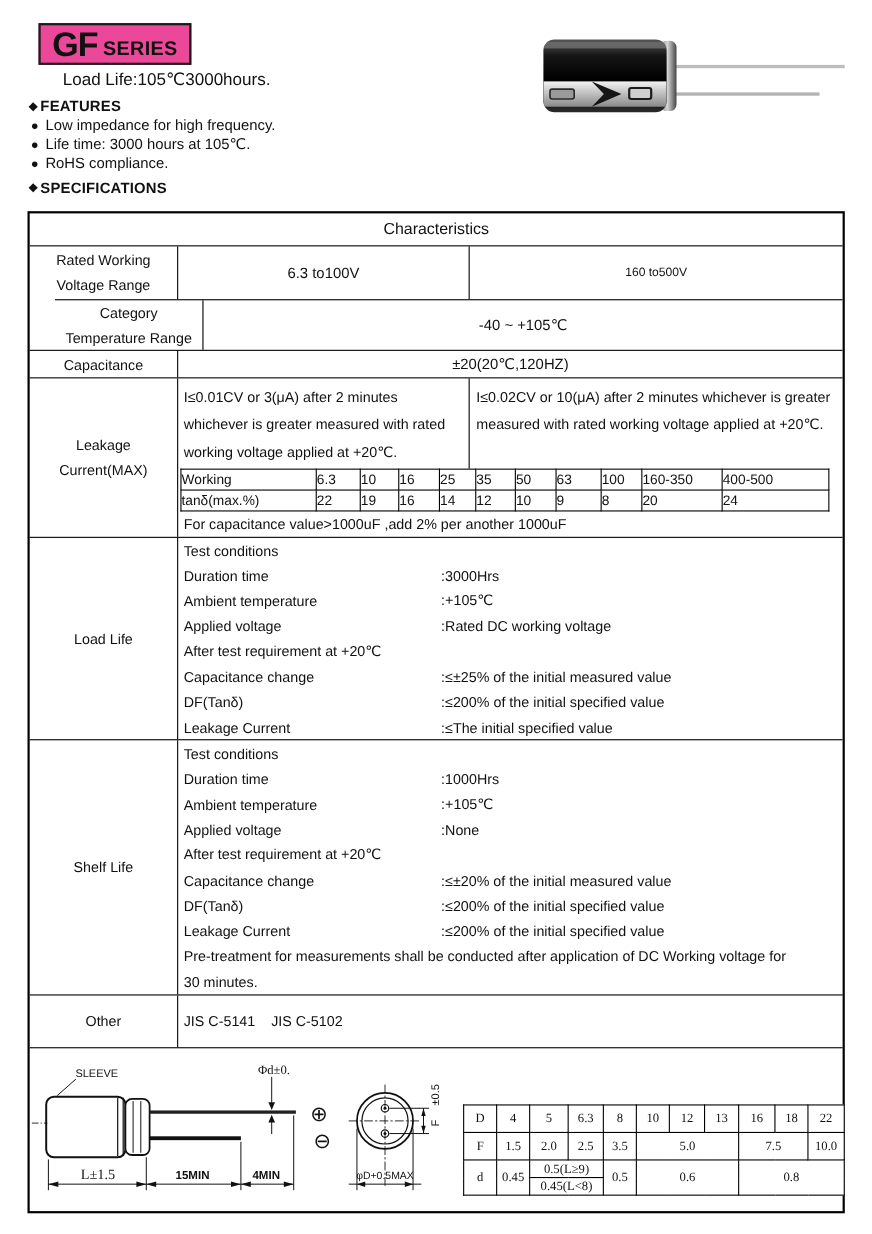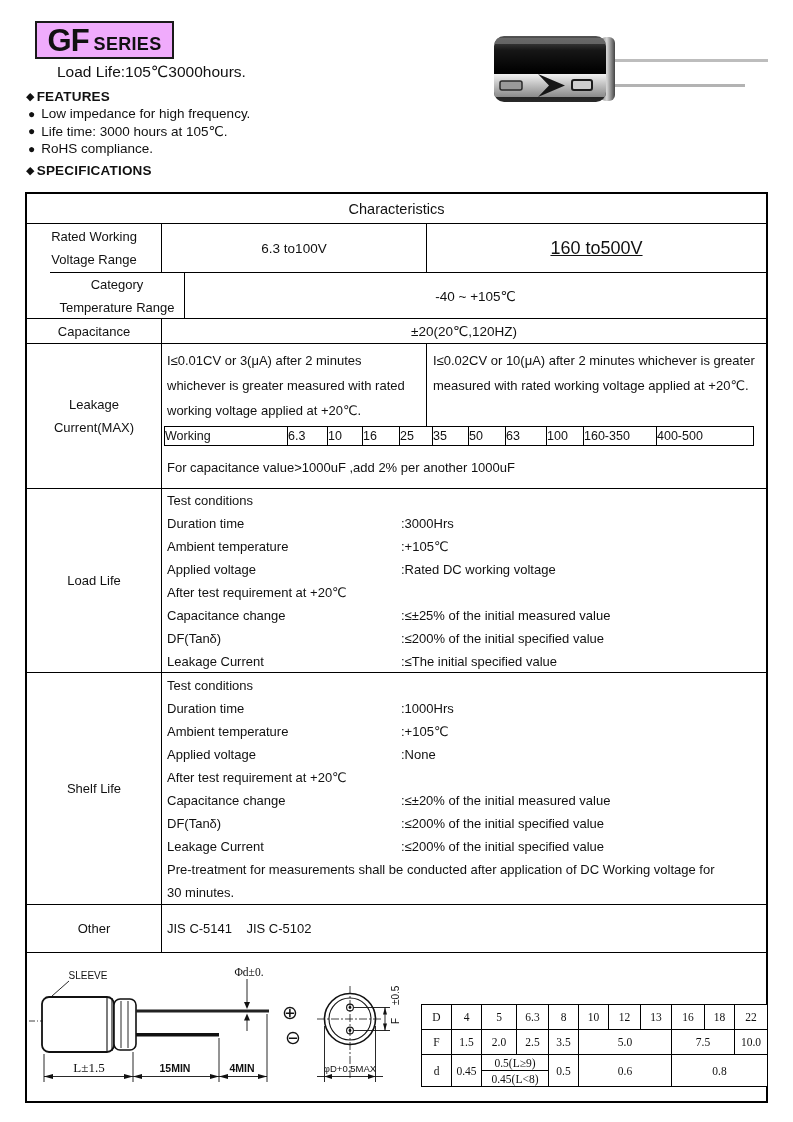--- a/index.html
+++ b/index.html
@@ -4,21 +4,21 @@
 <style>
   * { box-sizing: border-box; margin: 0; padding: 0; }
   html,body { background:#e8e8e8; }
   .page {
     position: relative; width: 793px; height: 1122px; background: #fff;
     font-family: "Liberation Sans","DejaVu Sans",sans-serif; color:#111;
     margin: 0 auto; overflow: hidden;
   }
   
   .title-box { position:absolute; left:35px; top:21px; width:139px; height:38px;
-    border:2.5px solid #1a1a1a; display:flex; align-items:center; justify-content:center; gap:5px; background:#f0abfc; }
+    border:2.5px solid #1a1a1a; display:flex; align-items:center; justify-content:center; gap:5px; background:#ec4899; }
   .title-main { font-size:31px; font-weight:800; letter-spacing:-1px; line-height:1; }
   .title-suffix { font-size:18px; font-weight:700; letter-spacing:.3px; margin-top:8px; line-height:1; }
   .subtitle { position:absolute; left:57px; top:63px; font-size:15.5px; }
   .sec-heading { position:absolute; display:flex; align-items:center; gap:2px; font-size:13.5px; font-weight:600; letter-spacing:.2px; }
   .sec-heading .diamond { font-size:11px; }
   #features-heading { left:26px; top:89px; }
   #spec-heading { left:26px; top:163px; }
   .features-list { position:absolute; left:28px; top:105px; list-style:none; }
   .features-list li { display:flex; align-items:center; height:17.5px; font-size:13.5px; }
   .features-list .bullet { font-size:12px; margin-right:6px; }
@@ -29,21 +29,21 @@
   .srow { display:flex; border-top:1.5px solid #000; }
   .srow:first-child { border-top:none; }
   .c-label { width:135px; flex-shrink:0; border-right:1.5px solid #000;
     display:flex; flex-direction:column; align-items:center; justify-content:center;
     text-align:center; font-size:13px; line-height:23px; }
   .c-val { flex:1; display:flex; align-items:center; justify-content:center; font-size:13.5px; }
   .r-header { height:29px; } .r-header .c-label,.r-header .c-val { font-size:14.5px; }
   .r-rated { height:49px; }
   .split-val { flex:1; display:flex; }
   .split-val .cell-a { width:265px; border-right:1.5px solid #000; display:flex; align-items:center; justify-content:center; font-size:13.5px; }
-  .split-val .cell-b { flex:1; display:flex; align-items:center; justify-content:center; font-size:18px;text-decoration:underline; }
+  .split-val .cell-b { flex:1; display:flex; align-items:center; justify-content:center; font-size:11px; }
   .r-category { height:46px;margin-left:23px; }
   .r-capacitance { height:25px; }
   .r-leakage { height:145px; }
   .leak-wrap { flex:1; display:flex; flex-direction:column; min-width:0; }
   .leak-texts { height:82px; display:flex; font-size:13px; line-height:25px; }
   .leak-low { width:265px; flex-shrink:0; border-right:1.5px solid #000; padding:4px 6px 0 5px; }
   .leak-high { flex:1; padding:4px 6px 0 6px; }
   .tan-table { border-collapse:collapse; table-layout:fixed; width:589px; margin-left:2px; font-size:12.5px; }
   .tan-table td { border:1.5px solid #000; height:19px; text-align:left; vertical-align:middle; padding:0; }
   .leak-note { flex:1; display:flex; align-items:center; padding-left:5px; font-size:13px; }
@@ -191,20 +191,33 @@
             <td>6.3</td>
             <td>10</td>
             <td>16</td>
             <td>25</td>
             <td>35</td>
             <td>50</td>
             <td>63</td>
             <td>100</td>
             <td>160-350</td>
             <td>400-500</td>
+          </tr>
+          <tr>
+            <td>tanδ(max.%)</td>
+            <td>22</td>
+            <td>19</td>
+            <td>16</td>
+            <td>14</td>
+            <td>12</td>
+            <td>10</td>
+            <td>9</td>
+            <td>8</td>
+            <td>20</td>
+            <td>24</td>
           </tr>
         </tbody>
           </table>
         <div class="leak-note">For capacitance value&gt;1000uF ,add 2% per another 1000uF</div>
       </div>
     </div>
 
     <div class="srow r-load">
       <div class="c-label">Load Life</div>
       <div class="cond-col">

